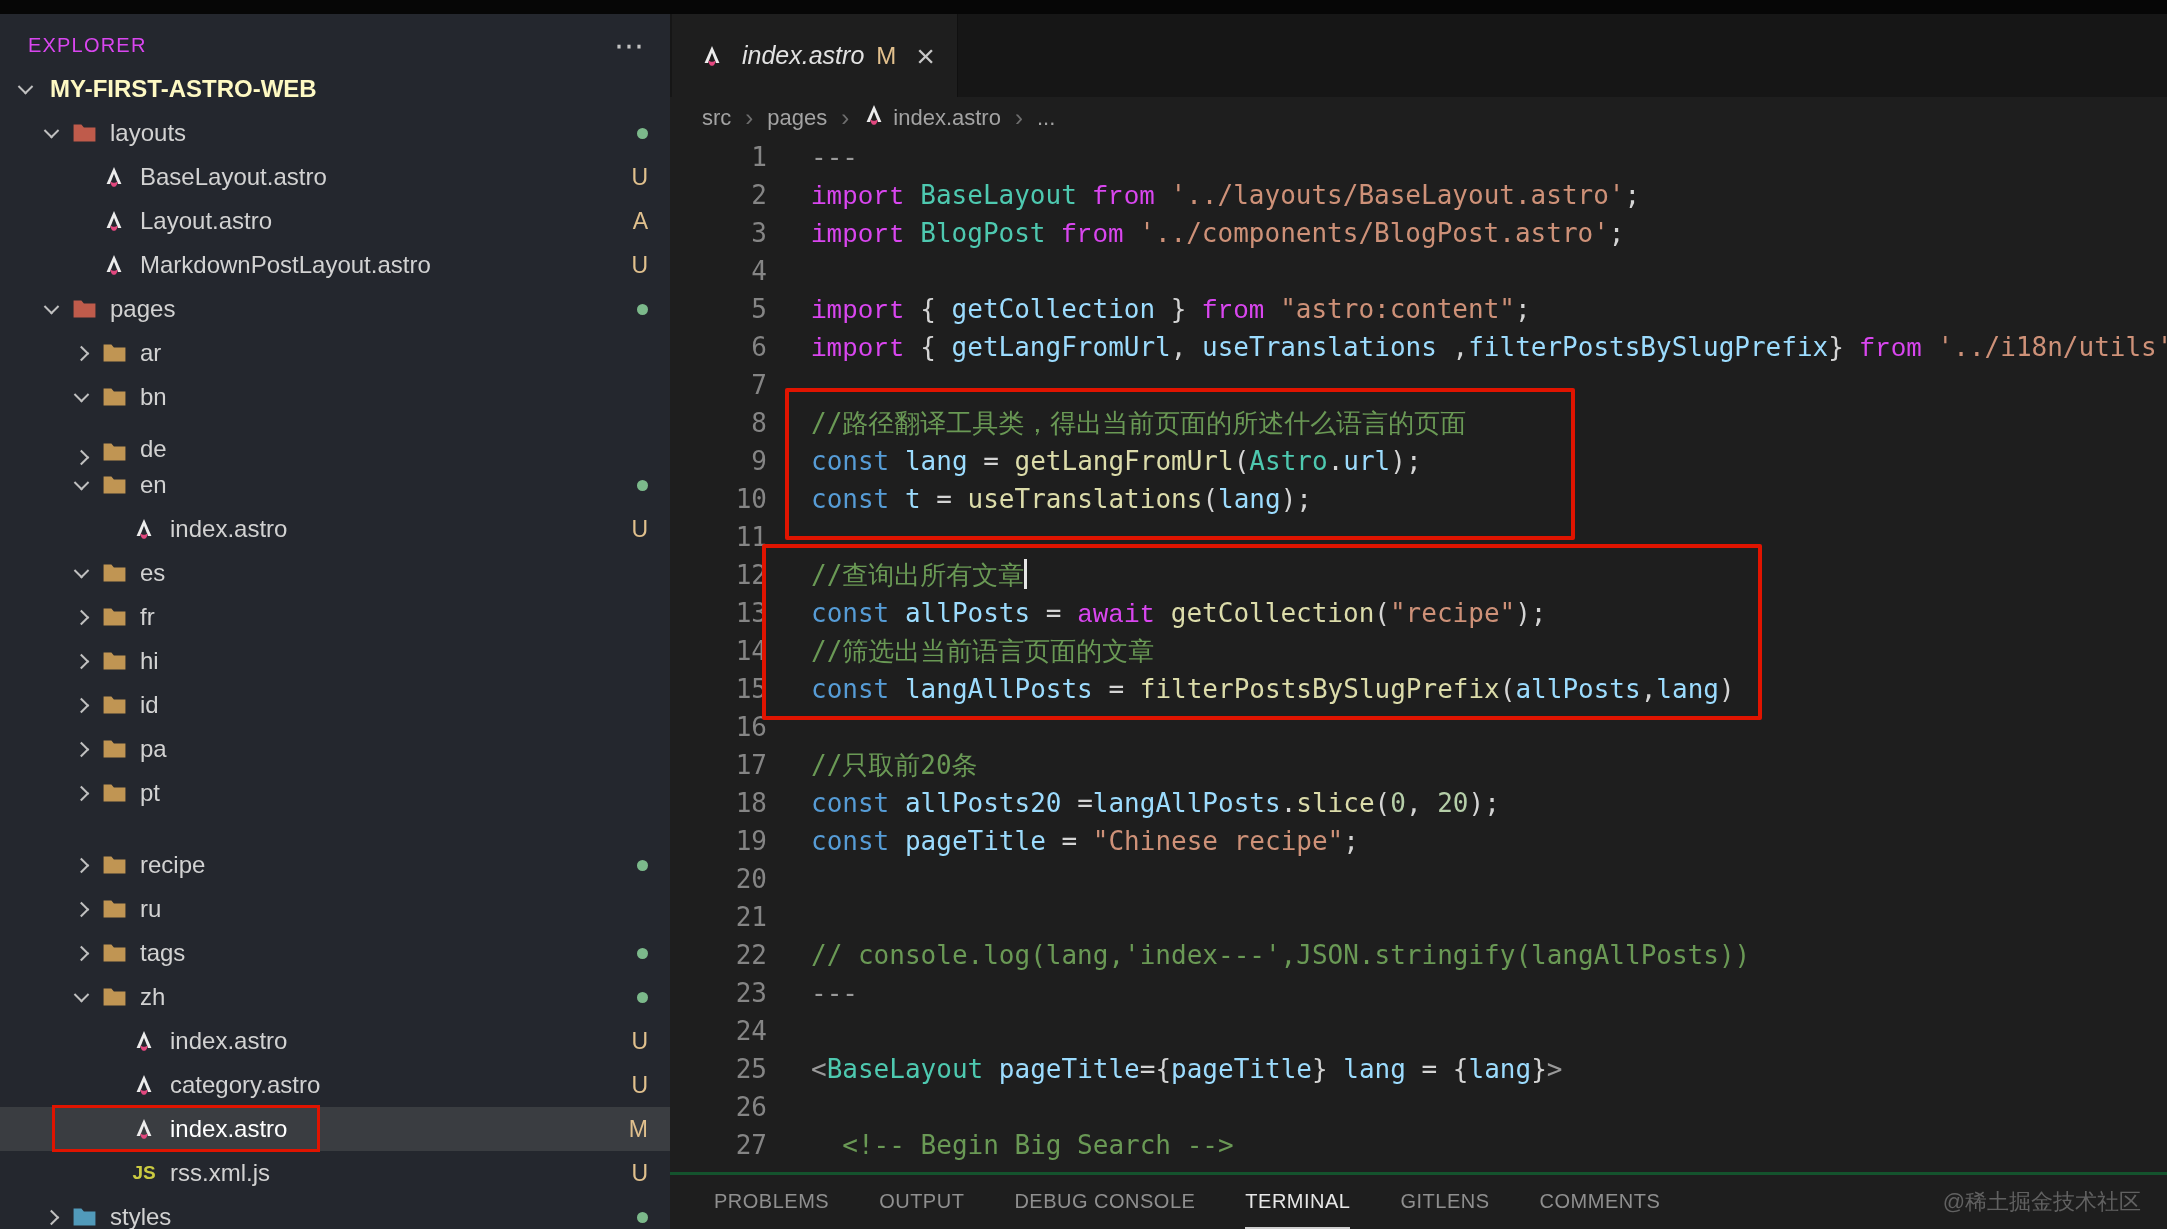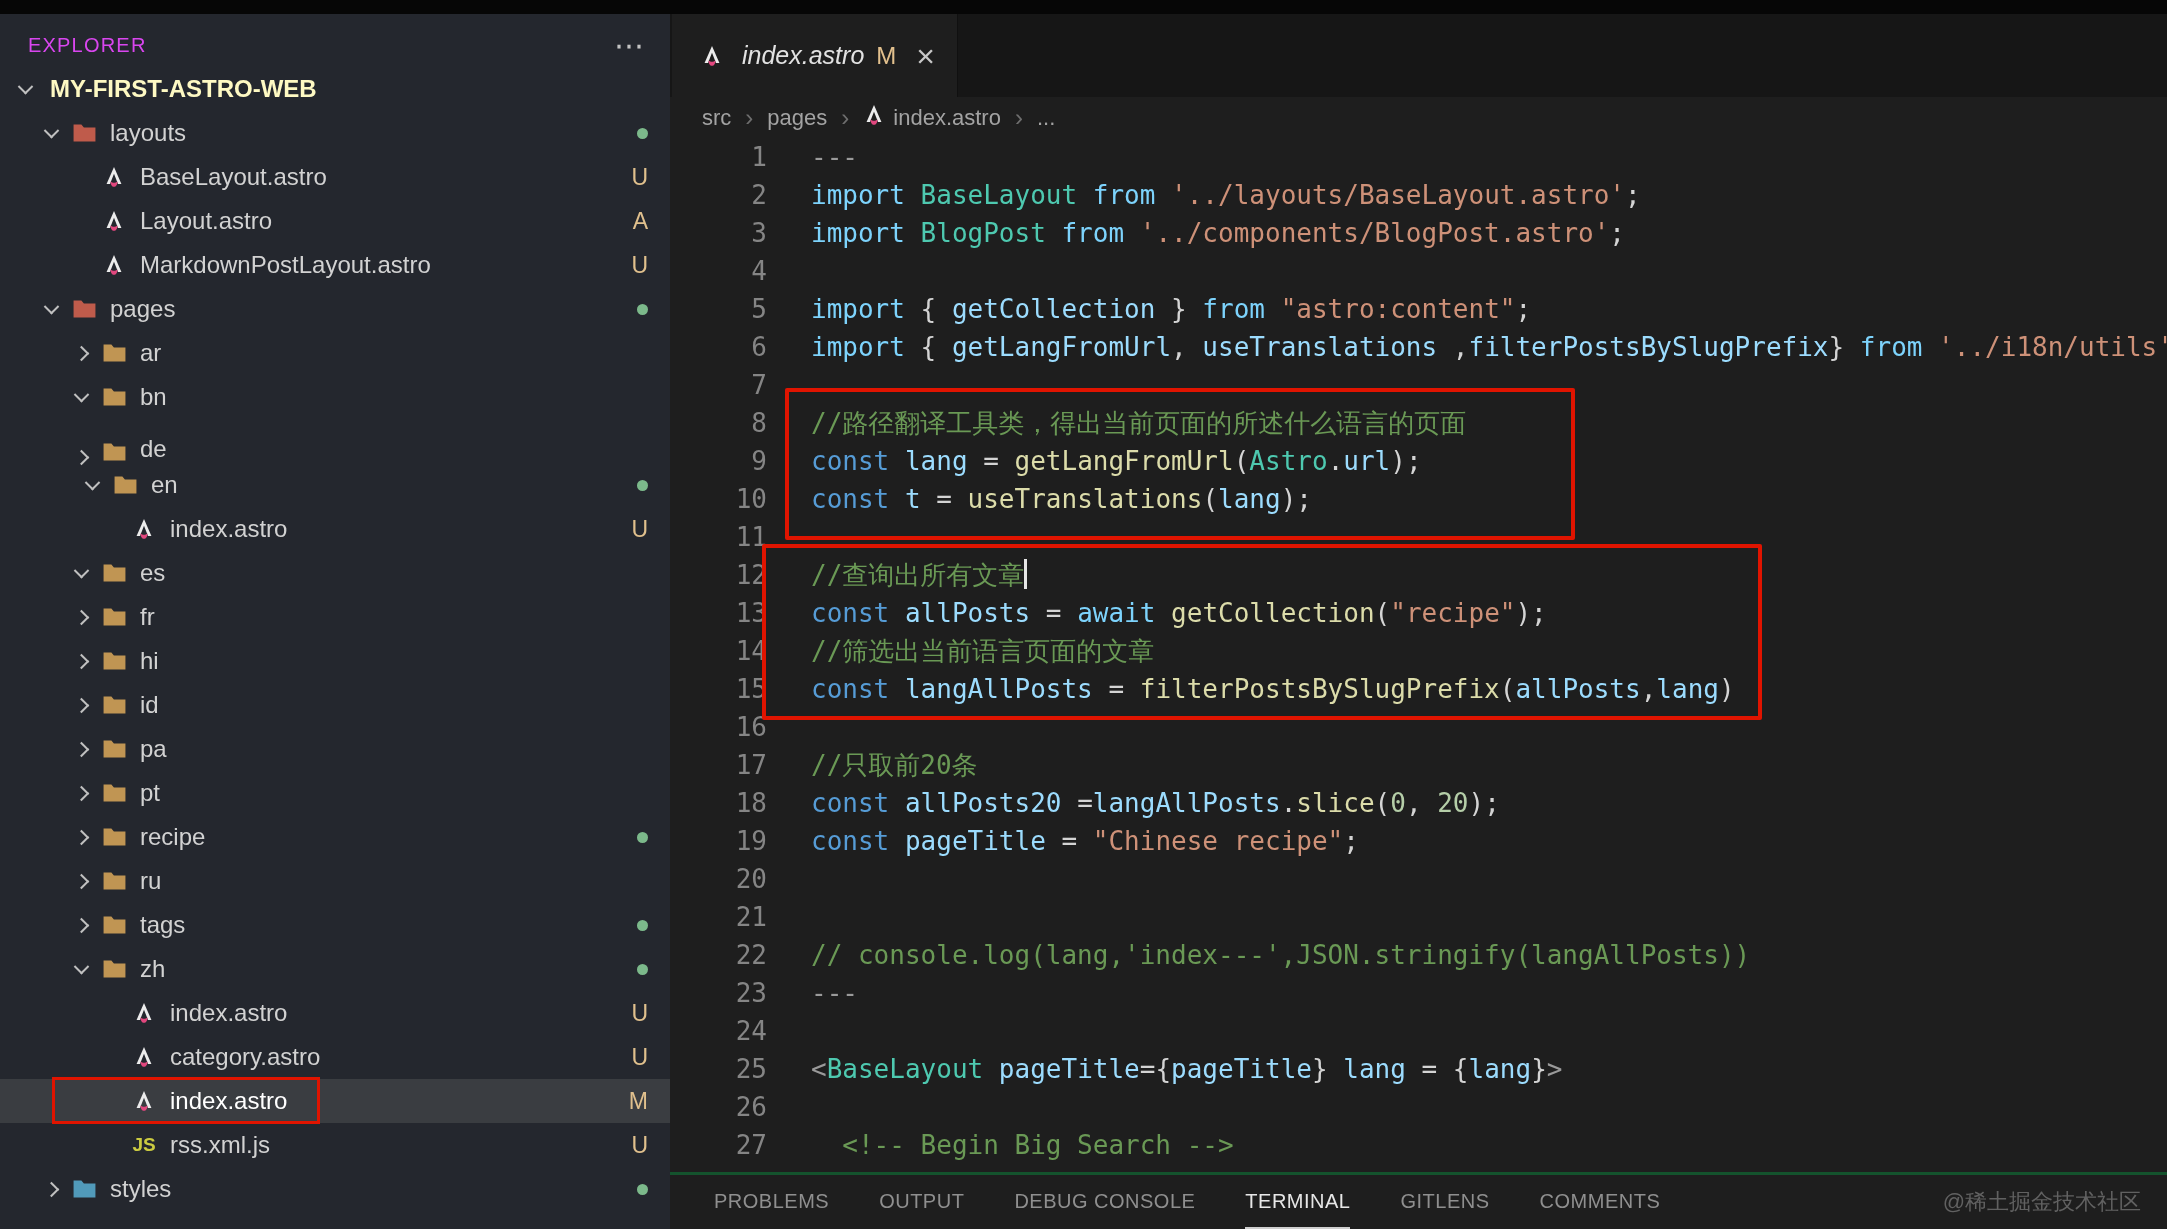--- a/index.html
+++ b/index.html
@@ -44,21 +44,21 @@
   .breadcrumb { height:41px; flex:none; display:flex; align-items:center; gap:14px; padding-left:32px;
                 color:#a3a3a3; font-size:22px; background:#1e1e1e; }
   .bc-item { display:flex; align-items:center; gap:8px; cursor:pointer; }
   .bc-sep { color:#6e6e6e; font-size:24px; }
 
   .code { position:relative; flex:1; overflow:hidden; background:#1e1e1e;
           font-family:"DejaVu Sans Mono","Liberation Mono",monospace; font-size:26px; line-height:38px; }
   .code-line { display:flex; height:38px; }
   .ln { width:97px; flex:none; text-align:right; color:#858585; user-select:none; }
   .lc { padding-left:44px; white-space:pre; }
-  .tk-kw   { color:#7dd3fc; }
+  .tk-kw   { color:#d946ef;font-family:Liberation Mono, monospace; }
   .tk-st   { color:#569CD6; }
   .tk-type { color:#4EC9B0; }
   .tk-v    { color:#9CDCFE; }
   .tk-fn   { color:#DCDCAA; }
   .tk-s    { color:#CE9178; }
   .tk-c    { color:#6A9955; }
   .tk-n    { color:#B5CEA8; }
   .tk-p    { color:#D4D4D4; }
   .tk-dim  { color:#9a9a9a; }
   .cursor  { display:inline-block; width:3px; height:30px; background:#e6e6e6; vertical-align:-5px; }
@@ -178,21 +178,21 @@
           <span class="chev-slot">
             <i class="chev right"></i>
           </span>
           <span class="icon-slot">
             <svg width="25" height="22" viewBox="0 0 16 14">
               <path d="M1 1.5h5l1.6 2H15v9H1z" fill="#C09553"></path>
             </svg>
           </span>
           <span class="tree-label">de</span>
         </div>
-        <div class="tree-row" style="padding-left: 66px; margin-left: 11px;">
+        <div class="tree-row" style="padding-left: 66px;">
           <span class="chev-slot">
             <i class="chev down"></i>
           </span>
           <span class="icon-slot">
             <svg width="25" height="22" viewBox="0 0 16 14">
               <path d="M1 1.5h5l1.6 2H15v9H1z" fill="#C09553"></path>
             </svg>
           </span>
           <span class="tree-label">en</span>
           <span class="badge dot"></span>
@@ -267,21 +267,21 @@
           <span class="chev-slot">
             <i class="chev right"></i>
           </span>
           <span class="icon-slot">
             <svg width="25" height="22" viewBox="0 0 16 14">
               <path d="M1 1.5h5l1.6 2H15v9H1z" fill="#C09553"></path>
             </svg>
           </span>
           <span class="tree-label">pt</span>
         </div>
-        <div class="tree-row" style="padding-left: 66px;">
+        <div class="tree-row" style="padding-left: 66px; margin-top: 28px;">
           <span class="chev-slot">
             <i class="chev right"></i>
           </span>
           <span class="icon-slot">
             <svg width="25" height="22" viewBox="0 0 16 14">
               <path d="M1 1.5h5l1.6 2H15v9H1z" fill="#C09553"></path>
             </svg>
           </span>
           <span class="tree-label">recipe</span>
           <span class="badge dot"></span>

